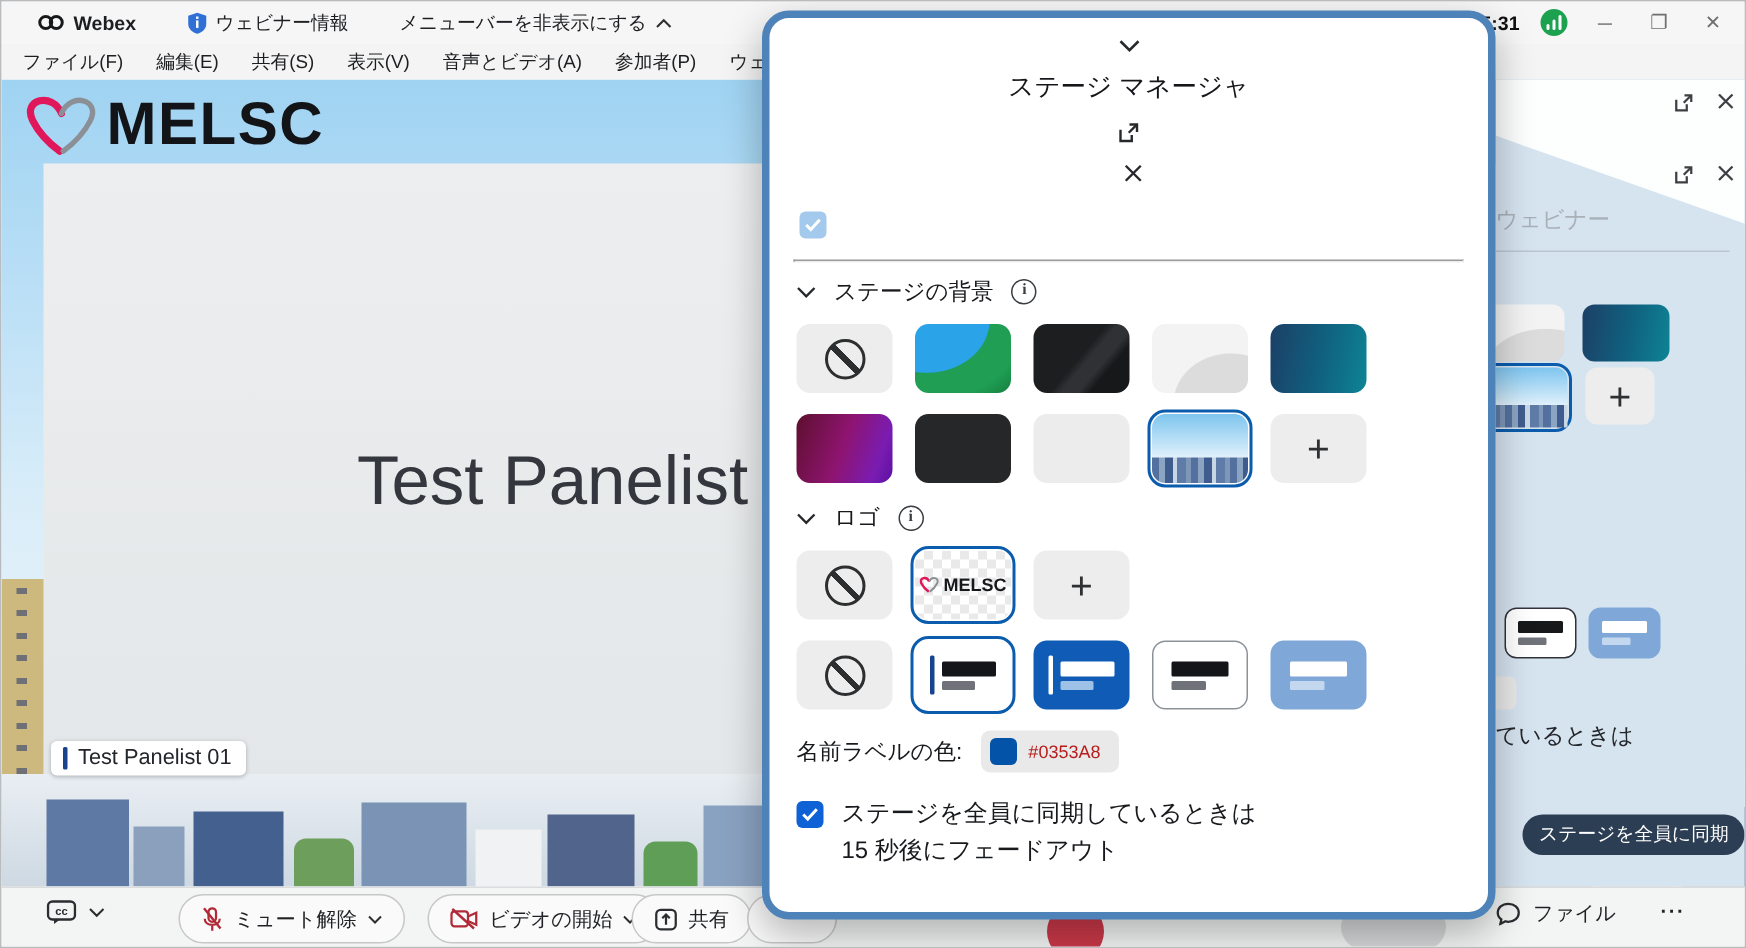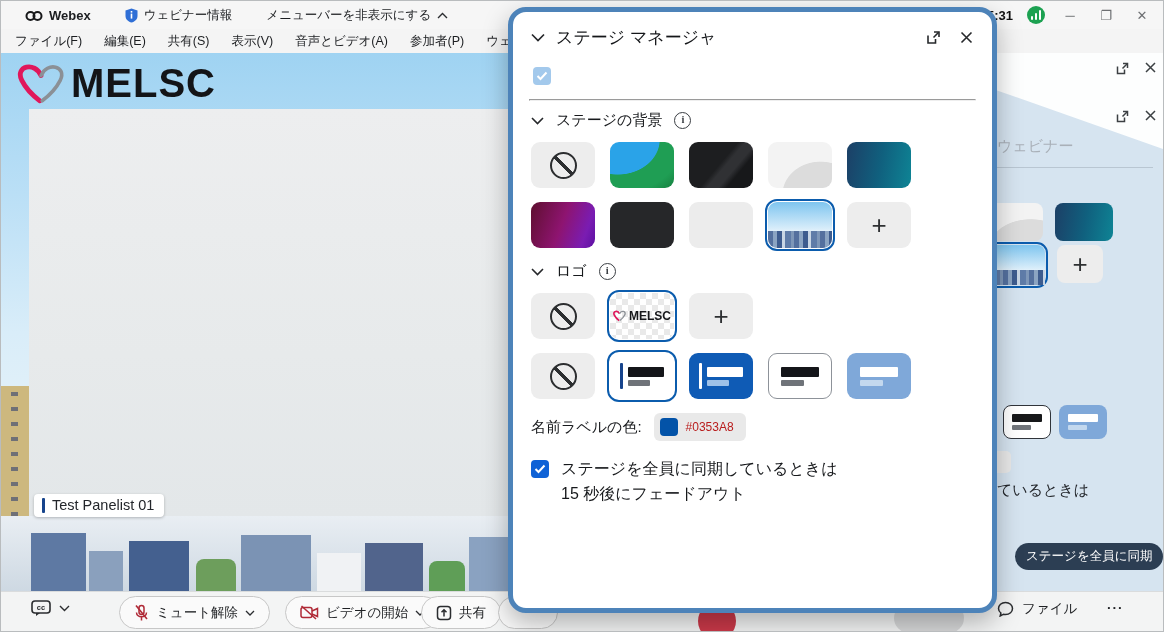--- a/index.html
+++ b/index.html
@@ -3,21 +3,21 @@
 <meta charset="utf-8">
 <style>
   * { margin:0; padding:0; box-sizing:border-box; }
   html,body { width:1164px; height:632px; overflow:hidden; }
   body { font-family:"Liberation Sans","DejaVu Sans",sans-serif; color:#1c1e21; background:#fff; position:relative; }
   .win { position:absolute; inset:0; border:1px solid #b9bcbe; overflow:hidden; background:#fff; }
 
   
   .titlebar { position:absolute; left:0; top:0; width:100%; height:28px; background:#f6f6f6; display:flex; align-items:center; padding:0 10px; z-index:4; }
   .menubar  { position:absolute; left:0; top:28px; width:100%; height:24px; background:#f4f4f4; display:flex; align-items:center; gap:22px; padding:0 14px; font-size:12.5px; z-index:4; }
-  .brand-webex { display:flex; align-items:flex-end; gap:6px; font-weight:bold; font-size:13px; margin-left:14px; }
+  .brand-webex { display:flex; align-items:flex-start; gap:6px; font-weight:bold; font-size:13px; margin-left:14px; }
   .tb-item { display:flex; align-items:center; gap:6px; font-size:12.5px; }
   .tb-sp { width:34px; }
   .tb-right { margin-left:auto; display:flex; align-items:center; gap:14px; }
   .clock { font-size:13px; font-weight:bold; color:#111; }
   .conn { width:18px; height:18px; border-radius:50%; background:#1ca151; display:flex; align-items:flex-end; justify-content:center; gap:1.5px; padding-bottom:4px; }
   .conn i { display:block; width:2.5px; background:#fff; border-radius:1px; }
   .winbtn { color:#6d6f72; font-size:13px; width:22px; text-align:center; }
 
   
   .stage { position:absolute; left:0; top:52px; width:1164px; height:538px; background:linear-gradient(180deg,#9fd3f2 0%,#badff6 26%,#d9edf9 52%,#e4f1f9 70%); overflow:hidden; }
@@ -46,21 +46,21 @@
   .toolbar { position:absolute; left:0; top:590px; width:1164px; height:42px; background:#f3f4f4; border-top:1px solid #dadcdd; z-index:2; }
   .toolbar .inner { position:relative; width:100%; height:100%; }
   .pill { position:absolute; top:4px; height:33px; display:flex; align-items:center; gap:7px; padding:0 14px; border:1px solid #c7c7c7; border-radius:17px; background:#fafafa; font-size:13.5px; color:#1f2124; white-space:nowrap; }
   .flat { position:absolute; top:8px; display:flex; align-items:center; gap:8px; font-size:13.5px; color:#1f2124; }
   .leave-btn { position:absolute; left:697px; top:10px; width:38px; height:38px; border-radius:50%; background:#cb3949; z-index:3; }
   .hidden-pill { position:absolute; left:893px; top:11px; width:70px; height:30px; border-radius:16px; background:#d7d8d9; z-index:3; }
   .part-pill { position:absolute; left:497px; top:4px; width:60px; height:33px; border:1px solid #c7c7c7; border-radius:17px; background:#fafafa; }
 
   
   .dialog { position:absolute; left:507px; top:6px; width:489px; height:606px; background:#fff; border:5px solid #4d83b9; border-radius:18px; z-index:10; box-shadow:0 10px 26px rgba(0,0,0,.28); padding:10px 16px 0 16px; overflow:hidden; }
-  .dlg-header { display:flex; align-items:center; gap:11px; padding:4px 2px 10px 2px; }
+  .dlg-header { display:flex; align-items:center; gap:11px; padding:4px 2px 10px 2px;flex-direction:column; }
   .dlg-title { font-size:17px; font-weight:500; color:#141619; flex:1; }
   .dlg-hicon { color:#33373b; display:flex; }
   .row-check { display:flex; align-items:center; gap:12px; margin:8px 4px 14px 4px; }
   .cbx { width:18px; height:18px; border-radius:4px; display:flex; align-items:center; justify-content:center; }
   .cbx.dis { background:#a3c9ec; }
   .cbx.on  { background:#0f62d6; }
   .cbx svg { display:block; }
   .dis-label { font-size:16px; color:#a9b0b8; }
   .sec-head { display:flex; align-items:center; gap:12px; margin:10px 2px 12px 2px; }
   .sec-title { font-size:15px; color:#17191c; }
@@ -149,20 +149,21 @@
 
   <div class="stage">
     <div class="gray-tile"></div>
     <div class="stage-logo">
       <svg width="48" height="44" viewBox="0 0 40 36">
         <path d="M20 11 C15 -1 -2 3 4 15 C 8 23 15 29 19 32" fill="none" stroke="#e0175b" stroke-width="4" stroke-linecap="round"></path>
         <path d="M20 11 C25 -1 42 3 36 15 C 32 23 25 29 21 32" fill="none" stroke="#8b9096" stroke-width="3" stroke-linecap="round"></path>
       </svg>
       <span class="word">MELSC</span>
     </div>
+    <div class="participant-name">Test Panelist</div>
     <div class="bldg"></div>
     <div class="skyline">
       <div class="b" style="left:30px;width:55px;height:60px;background:#5e79a3"></div>
       <div class="b" style="left:88px;width:34px;height:42px;background:#8aa0bd"></div>
       <div class="b" style="left:128px;width:60px;height:52px;background:#44608f"></div>
       <div class="b" style="left:195px;width:40px;height:34px;background:#6d9e5c;border-radius:8px 8px 0 0"></div>
       <div class="b" style="left:240px;width:70px;height:58px;background:#7b93b4"></div>
       <div class="b" style="left:316px;width:44px;height:40px;background:#f0f2f4"></div>
       <div class="b" style="left:364px;width:58px;height:50px;background:#51648c"></div>
       <div class="b" style="left:428px;width:36px;height:32px;background:#5f9e57;border-radius:8px 8px 0 0"></div>

